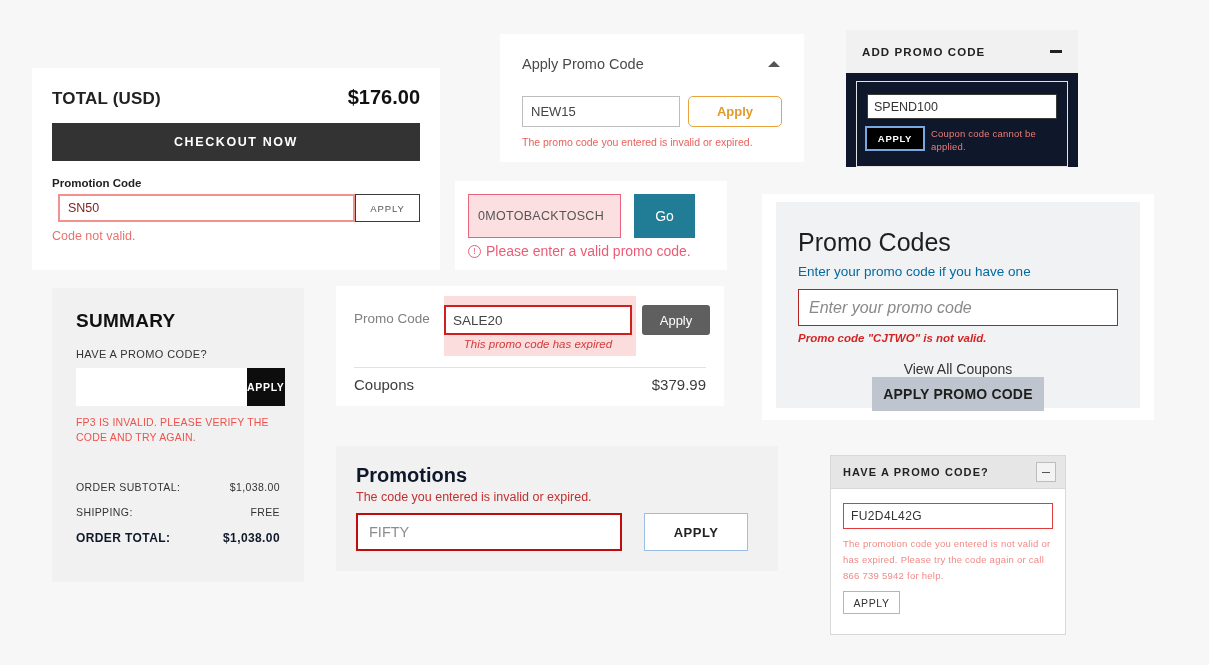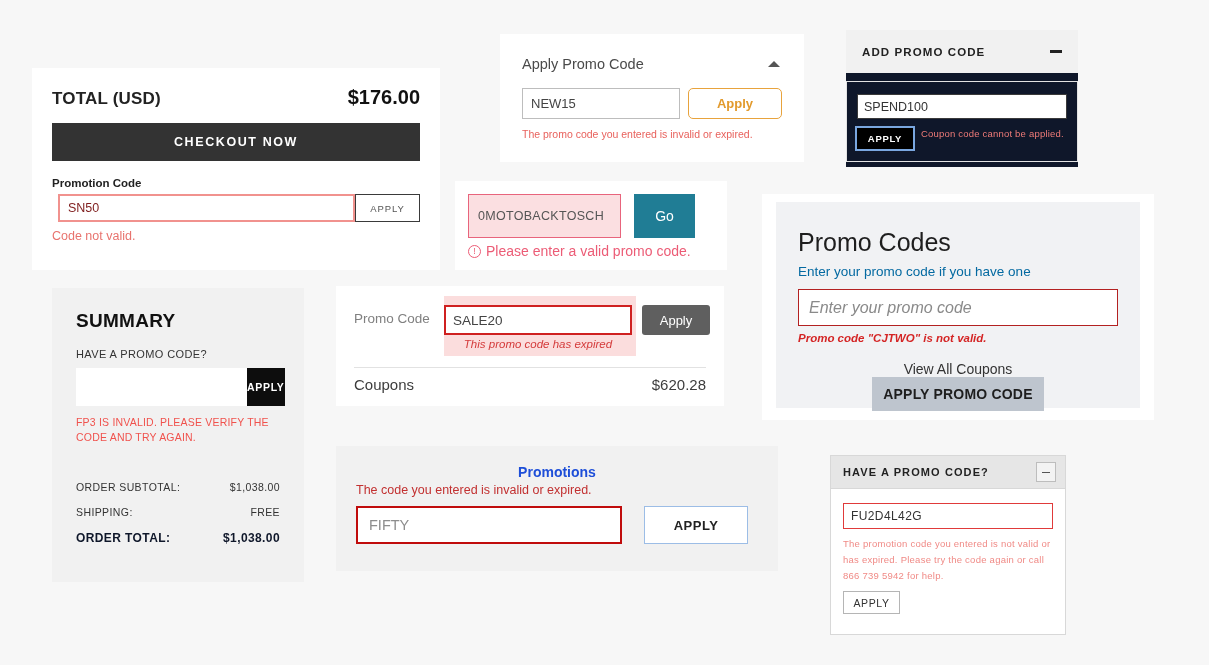--- a/index.html
+++ b/index.html
@@ -68,35 +68,35 @@
   
   #card-apply-promo {
     left: 500px; top: 34px; width: 304px; height: 128px; background: #fff;
     padding: 22px 22px 0 22px;
   }
   .apc-head { display: flex; justify-content: space-between; align-items: center; }
   .apc-title { font-size: 14.5px; color: #4a4a4a; }
   .caret-up { width: 0; height: 0; border-left: 6px solid transparent;
               border-right: 6px solid transparent; border-bottom: 6px solid #555;
               margin-right: 2px; cursor: pointer; }
-  .apc-row { display: flex; margin-top: 16px; gap: 8px; }
+  .apc-row { display: flex; margin-top: 24px; gap: 8px; }
   .apc-input { width: 158px; height: 31px; border: 1px solid #bdbdbd; background: #fff;
                font-family: "Liberation Sans", sans-serif; font-size: 13px; color: #444; padding: 0 8px; }
   .apc-apply { width: 100px; height: 31px; border: 1px solid #e8a33d; border-radius: 5px;
                background: #fff; color: #e29a2c; font-size: 13px; font-weight: bold;
                display: flex; align-items: center; justify-content: center; cursor: pointer; }
   .apc-err { margin-top: 9px; font-size: 10.5px; color: #e8615c; }
 
   
   #card-add-promo { left: 846px; top: 30px; width: 232px; height: 137px; background: #0f172a; }
   .adp-head { height: 43px; background: #f1f1f1; display: flex; align-items: center;
               justify-content: space-between; padding: 0 16px; }
   .adp-title { font-size: 11.5px; font-weight: bold; color: #222; letter-spacing: 1.1px; }
   .minus-icon { width: 12px; height: 3px; background: #222; cursor: pointer; }
-  .adp-body { margin: 8px 0; border: 1px solid #e3e3e3; padding: 12px 10px 12px 10px; }
+  .adp-body { margin: 8px 10px; border: 1px solid #e3e3e3; padding: 12px 10px 12px 10px; }
   .adp-input { width: 100%; height: 25px; border: 1px solid #3a3a3a; background: #fff;
                font-family: "Liberation Sans", sans-serif; font-size: 12.5px; color: #333; padding: 0 6px; }
   .adp-row { display: flex; margin-top: 9px; gap: 8px; align-items: flex-start; }
   .adp-apply { width: 56px; height: 21px; background: #000; color: #fff;
                font-size: 9.5px; font-weight: bold; letter-spacing: .7px;
                display: flex; align-items: center; justify-content: center;
                outline: 2px solid #7aa7e0; cursor: pointer; }
   .adp-err { font-size: 9.5px; color: #ef7b78; line-height: 1.35; flex: 1; letter-spacing: .2px; }
 
   
@@ -139,21 +139,21 @@
   .pc-input::placeholder { color: #8a8a8a; font-style: italic; }
   .pc-err { margin-top: 6px; font-size: 11.5px; color: #d42525; font-style: italic; font-weight: bold; }
   .pc-foot { margin-top: 17px; display: flex; justify-content: space-between; align-items: center; flex-direction: column; }
   .pc-link { font-size: 14px; color: #333; cursor: pointer; }
   .pc-btn { width: 172px; height: 34px; background: #bec5ce; color: #1e1e1e; font-size: 14px;
             font-weight: bold; display: flex; align-items: center; justify-content: center;
             letter-spacing: .2px; cursor: pointer; }
 
   
   #card-promotions { left: 336px; top: 446px; width: 442px; height: 125px; background: #f1f1f1; padding: 18px 20px; }
-  .pm-title { font-size: 14px; font-weight: bold; color: #1d4ed8; text-align: center; }
+  .pm-title { font-size: 20px; font-weight: bold; color: #0f172a; }
   .pm-err { margin-top: 3px; font-size: 12.5px; color: #c23030; }
   .pm-row { display: flex; margin-top: 9px; gap: 22px; }
   .pm-input { width: 266px; height: 38px; border: 2px solid #c00c0c; background: #fff;
               font-family: "Liberation Sans", sans-serif; font-size: 14.5px; color: #8d8d8d; padding: 0 11px; }
   .pm-apply { width: 104px; height: 38px; background: #fff; border: 1px solid #9cbde6;
               color: #222; font-size: 13px; font-weight: bold; letter-spacing: .5px;
               display: flex; align-items: center; justify-content: center; cursor: pointer; }
 
   
   #card-havepromo { left: 830px; top: 455px; width: 236px; height: 180px; background: #fff; border: 1px solid #d8d8d8; }
@@ -260,21 +260,21 @@
     <span class="sale-label">Promo Code</span>
     <div class="sale-mid">
       <input class="sale-input" value="SALE20" style="">
       <div class="sale-err">This promo code has expired</div>
     </div>
     <div class="sale-apply">Apply</div>
   </div>
   <div class="sale-divider"></div>
   <div class="sale-sub">
     <span>Coupons</span>
-    <span>$620.28</span>
+    <span>$379.99</span>
   </div>
 </div>
 
 <div class="card" id="card-promocodes-outer">
   <div id="card-promocodes">
     <div class="pc-title">Promo Codes</div>
     <div class="pc-sub">Enter your promo code if you have one</div>
     <input class="pc-input" placeholder="Enter your promo code" style="">
     <div class="pc-err">Promo code "CJTWO" is not valid.</div>
     <div class="pc-foot">

